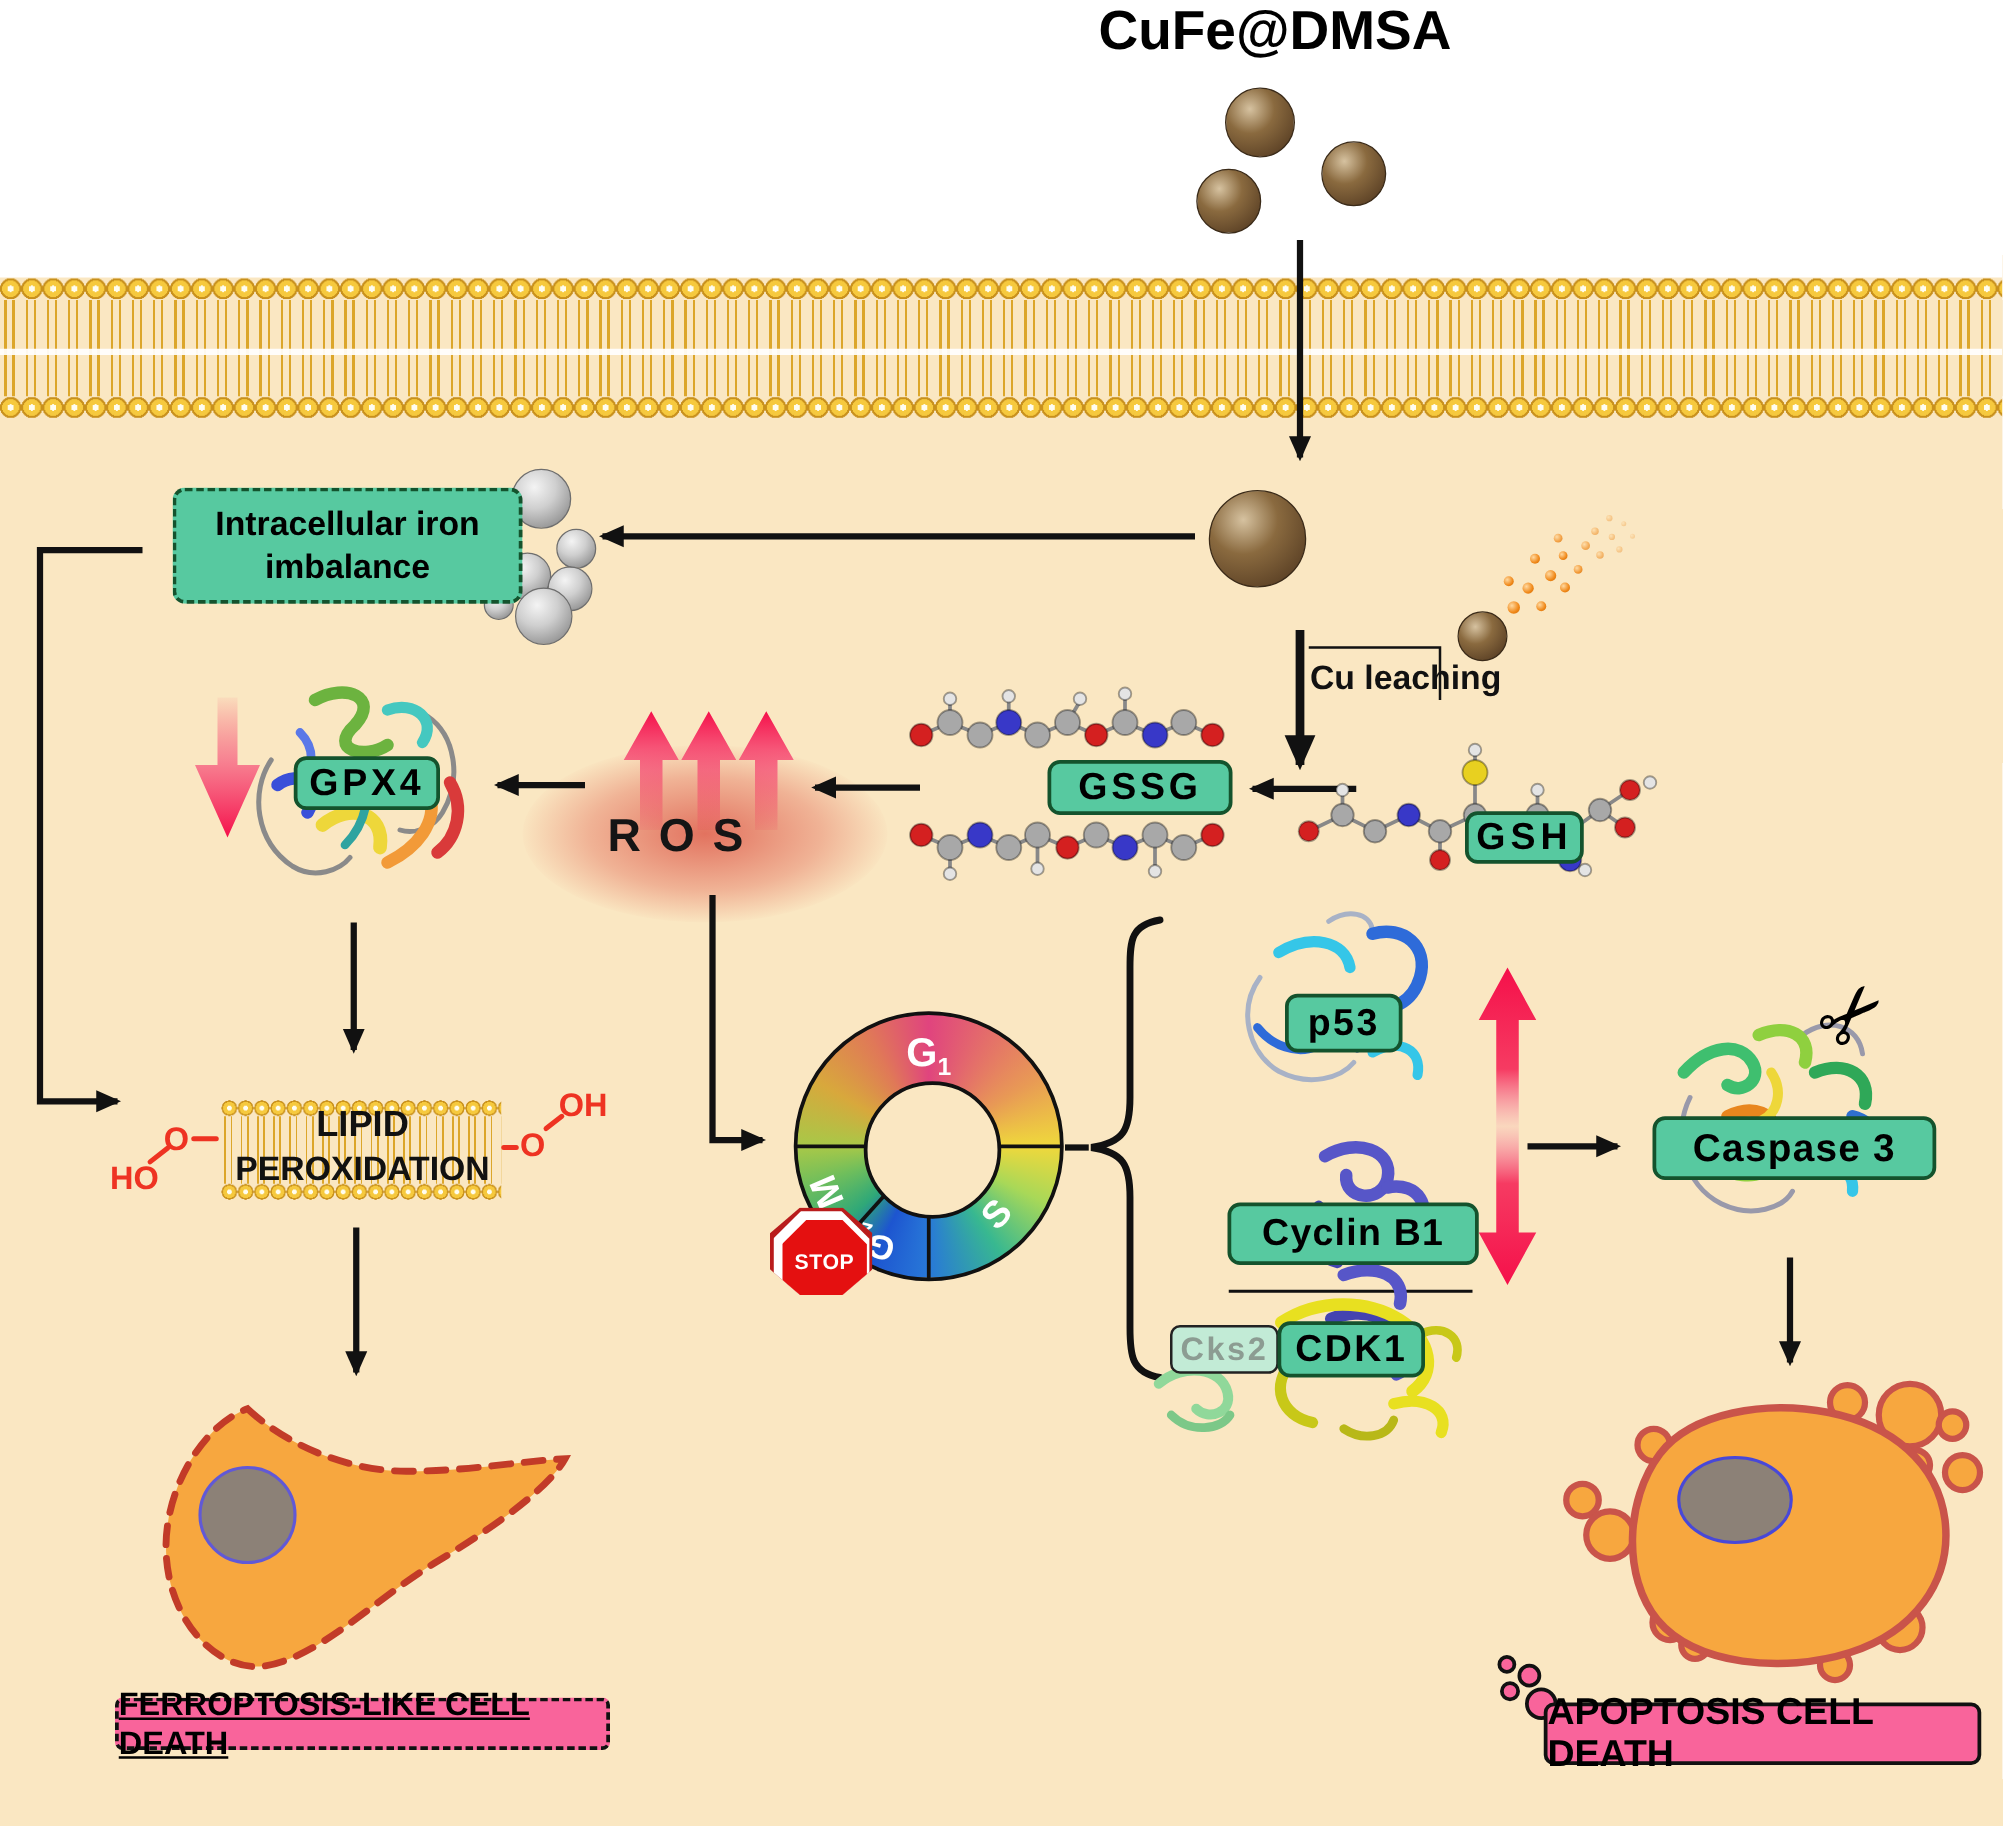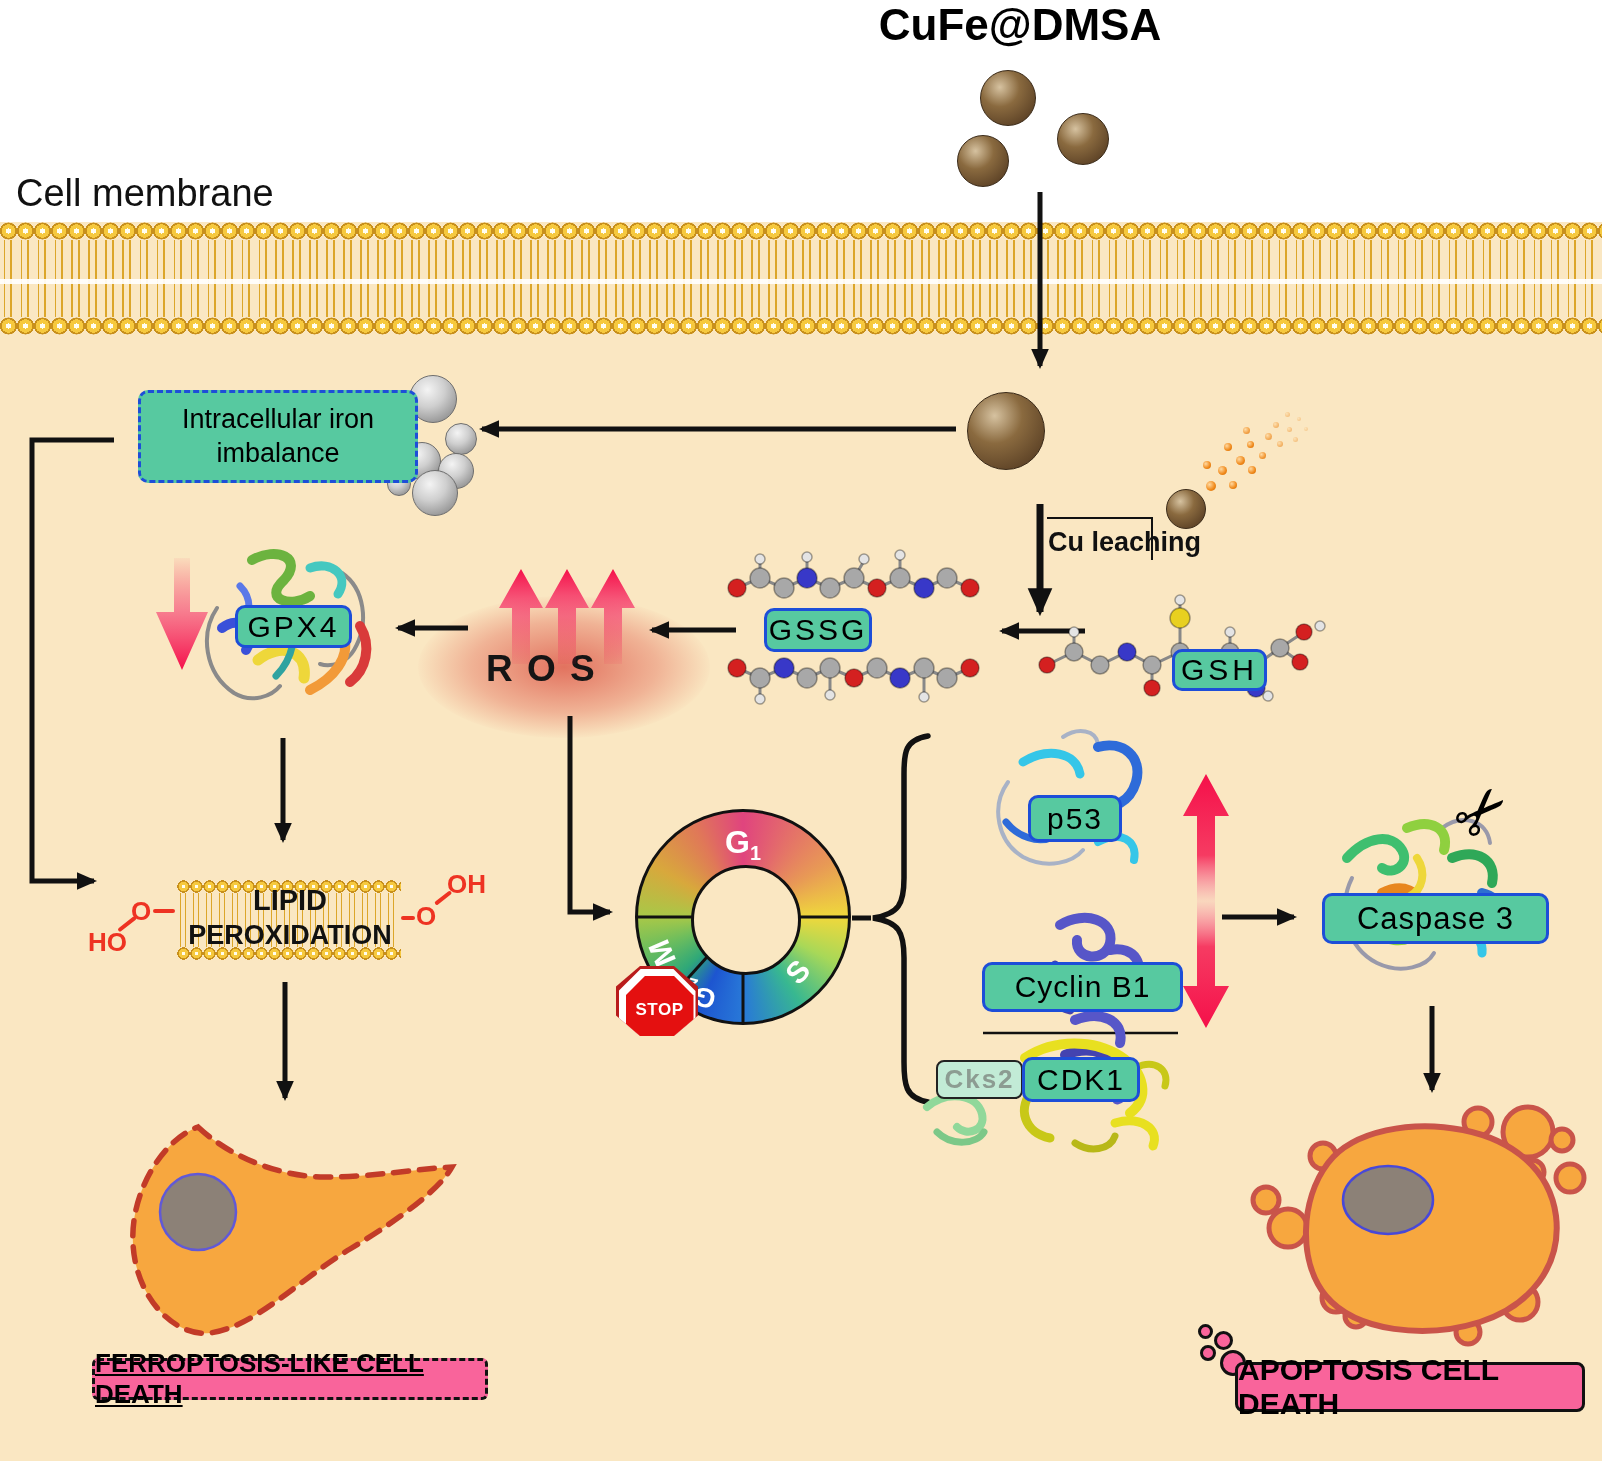--- a/index.html
+++ b/index.html
@@ -20,21 +20,21 @@
   .mini-tails{width:224px;height:54px;
     background-image:repeating-linear-gradient(90deg,transparent 0 2.6px,#DCA62A 2.6px 4px,transparent 4px 7.6px,#DCA62A 7.6px 9px,transparent 9px 13px);}
   
   .title{left:860px;top:0px;width:320px;text-align:center;font-size:44px;font-weight:bold;color:#000;}
   .mem-label{left:16px;top:172px;font-size:38px;font-weight:500;color:#111;}
   .culabel{left:1048px;top:527px;font-size:27px;font-weight:bold;color:#111;}
   .roslabel{left:486px;top:648px;font-size:37px;font-weight:bold;color:#151515;letter-spacing:2px;}
   .lipid-t1{left:177px;top:884px;width:226px;text-align:center;font-size:29px;font-weight:bold;color:#111;}
   .lipid-t2{left:160px;top:920px;width:260px;text-align:center;font-size:27px;font-weight:bold;color:#111;}
   
-  .glabel{background:#57C9A0;border:3px solid #1d4ed8;border-radius:10px;font-weight:normal;color:#000;
+  .glabel{background:#57C9A0;border:3px solid #14532d;border-radius:10px;font-weight:bold;color:#000;
     display:flex;align-items:center;justify-content:center;box-sizing:border-box;z-index:11;}
   .glabel-light{background:#C2EBD6;border:2.5px solid #222;border-radius:8px;font-weight:bold;color:#8C9C92;
     display:flex;align-items:center;justify-content:center;box-sizing:border-box;z-index:10;}
   
   .pinkbox{background:#F9649B;font-weight:bold;color:#000;display:flex;align-items:center;justify-content:center;
     box-sizing:border-box;z-index:11;}
   
   .np{border-radius:50%;background:radial-gradient(circle at 35% 30%,#d6c2a0 0%,#8a6a3f 38%,#604528 78%,#4a3620 100%);border:1px solid #3a2a18;}
   .fe{border-radius:50%;background:radial-gradient(circle at 38% 30%,#f4f4f4 0%,#cfcfcf 40%,#939393 82%,#7c7c7c 100%);border:1px solid #6e6e6e;}
   .cu-dot{position:absolute;border-radius:50%;background:radial-gradient(circle at 35% 35%,#ffd9a0,#f08818 60%,#c86808);}
@@ -68,21 +68,20 @@
 <div class="canvas">
 
   <div class="abs white-top"></div>
 
   <div class="abs mem-heads" style="top:222px;"></div>
   <div class="abs mem-tails" style="top:240px;"></div>
   <div class="abs mem-gap"></div>
   <div class="abs mem-heads" style="top:317px;"></div>
 
   <div class="abs title">CuFe@DMSA</div>
-  <div class="abs mem-label">Cell membrane</div>
 
   <div class="abs np" style="left:980px;top:70px;width:54px;height:54px;"></div>
   <div class="abs np" style="left:957px;top:135px;width:50px;height:50px;"></div>
   <div class="abs np" style="left:1057px;top:113px;width:50px;height:50px;"></div>
 
   <svg class="deco" style="left:0;top:0;z-index:5;" width="1602" height="1461" viewBox="0 0 1602 1461">
     <defs>
       <marker id="ah" viewBox="0 0 10 10" refX="8.5" refY="5" markerWidth="4" markerHeight="4" orient="auto-start-reverse">
         <path d="M0,0.6 L10,5 L0,9.4 z" fill="#111"></path>
       </marker>
@@ -221,21 +220,21 @@
         <circle cx="95" cy="145" r="10" fill="#A8A8A8"></circle>
       <circle cx="118" cy="135" r="10" fill="#A8A8A8"></circle>
         <circle cx="142" cy="145" r="9" fill="#D42020"></circle>
       <circle cx="165" cy="135" r="10" fill="#A8A8A8"></circle>
         <circle cx="188" cy="145" r="10" fill="#3838C8"></circle>
       <circle cx="212" cy="135" r="10" fill="#A8A8A8"></circle>
         <circle cx="235" cy="145" r="10" fill="#A8A8A8"></circle>
       <circle cx="258" cy="135" r="9" fill="#D42020"></circle>
     </g>
   </svg>
-  <div class="abs glabel" style="left:764px;top:608px;width:108px;height:44px;font-size:30px;letter-spacing:3px;">GSSG</div>
+  <div class="abs glabel" style="left:838px;top:608px;width:148px;height:44px;font-size:30px;letter-spacing:3px;">GSSG</div>
 
   <svg class="deco" style="left:1032px;top:570px;z-index:6;" width="300" height="135" viewBox="0 0 300 135">
     <g stroke="#888" stroke-width="3" fill="none">
       <path d="M15,95 L42,82 L68,95 L95,82 L120,95 L148,82 L172,95 L198,82 L224,95 L248,78 L272,62"></path>
       <path d="M120,95 V118"></path>
         <path d="M148,82 V48"></path>
         <path d="M224,95 V118"></path>
         <path d="M248,78 L268,92"></path>
       <path d="M148,48 V32"></path>
         <path d="M42,82 V64"></path>

